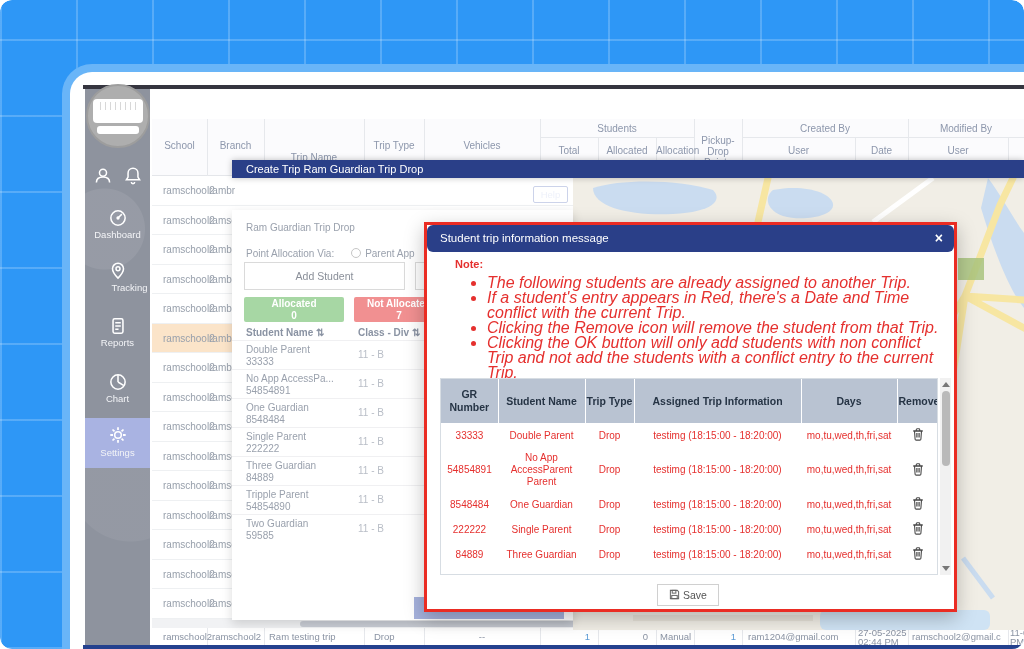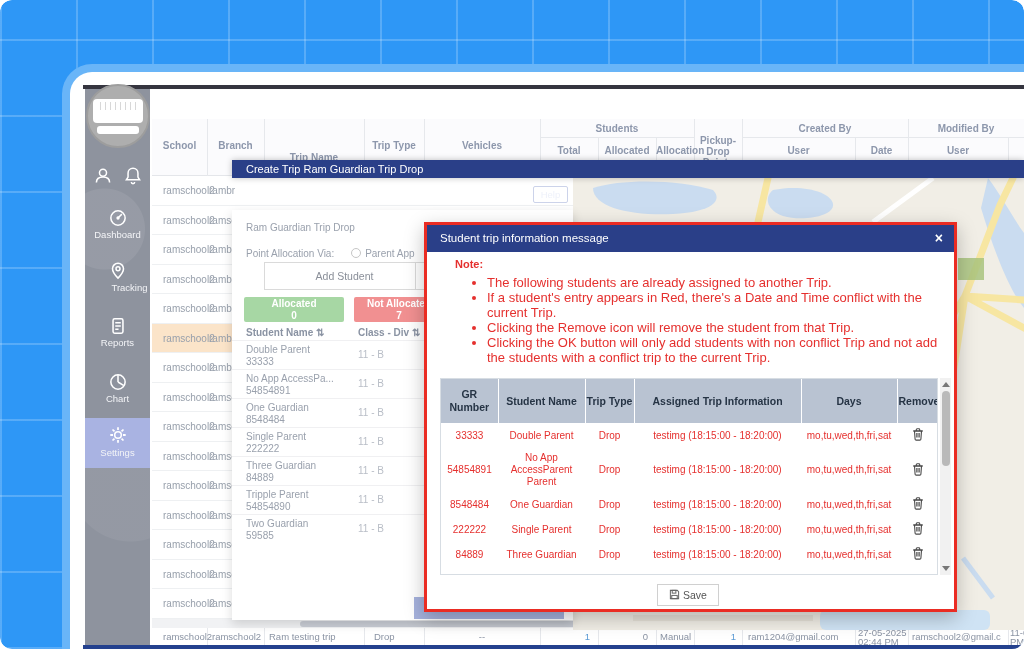--- a/index.html
+++ b/index.html
@@ -23,21 +23,21 @@
   .nav-label{width:65px;text-align:center;font-size:9.5px;color:#f3f4f7;}
   .nav-active{left:85px;top:418px;width:65px;height:50px;background:#a9b3e2;}
   .logo-circle{left:86px;top:84px;width:64px;height:64px;border-radius:50%;background:#aeaeae;border:2px solid #9d9d9d;}
   .logo-card{left:93px;top:99px;width:50px;height:24px;background:#fff;border-radius:4px;
      background-image:repeating-linear-gradient(90deg, transparent 0 4px, #d8d8d8 4px 5px);background-size:44px 8px;background-position:3px 3px;background-repeat:no-repeat;}
   .logo-strip{left:97px;top:126px;width:42px;height:8px;background:#fff;border-radius:3px;}
   
   .main-bg{left:150px;top:89px;width:874px;height:560px;background:#fff;}
   .title-bar{left:152px;top:96px;width:872px;height:23px;background:#a7b1cf;color:#f4f6fb;font-size:12.5px;line-height:23px;padding-left:16px;}
   .thead{left:152px;top:119px;width:872px;height:57px;background:#fbfbfd;border-bottom:1px solid #e4e6ea;}
-  .hcell{position:absolute;color:#8d97ac;font-size:10px;font-weight:bold;text-align:center;}
+  .hcell{position:absolute;color:#8d97ac;font-size:10px;font-weight:normal;text-align:center;}
   .vline{position:absolute;width:1px;background:#e6e8ec;}
   .hline{position:absolute;height:1px;background:#e6e8ec;}
   .row{height:29.5px;border-bottom:1px solid #eef0f2;position:relative;background:#fff;}
   .row.hl{background:#fbe4c9;}
   .rcell{position:absolute;top:9px;font-size:10px;color:#98a0ac;white-space:nowrap;}
   .hsb-track{left:152px;top:619px;width:872px;height:9px;background:#f1f2f4;}
   .hsb-thumb{left:300px;top:620.5px;width:700px;height:6px;border-radius:3px;background:#c9cdd5;}
   .brow{left:152px;top:628px;width:872px;height:18px;background:#fff;border-bottom:1px solid #e8eaee;}
   .bcell{position:absolute;font-size:9.5px;color:#8a93a3;white-space:nowrap;top:3px;}
   .blue{color:#5b9bd5;}
@@ -56,25 +56,25 @@
   .badge.red{background:#f19091;}
   .colhdr{font-size:10px;color:#8a93a3;font-weight:bold;}
   .slist-row{height:29px;border-top:1px solid #f0f0f2;position:relative;}
   .sname{position:absolute;left:14px;top:3px;font-size:10px;color:#9aa1ad;line-height:11.5px;}
   .sclass{position:absolute;left:126px;top:8px;font-size:10px;color:#b9bec7;}
   .btn-peri{background:#a6b2dd;color:#f2f4fb;font-size:10.5px;text-align:center;line-height:22px;}
   
   .map{left:573px;top:178px;width:451px;height:452px;}
   
   .tmodal{left:424px;top:222px;width:533px;height:390px;background:#fff;border:3px solid #ea2c23;z-index:20;box-shadow:0 6px 18px rgba(0,0,0,.25);}
-  .tm-header{position:absolute;left:0;top:0;width:527px;height:27px;background:#2a3f88;color:#fff;font-size:11.5px;line-height:27px;padding-left:13px;}
+  .tm-header{position:absolute;left:0;top:0;width:527px;height:27px;background:#2a3f88;color:#fff;font-size:11.5px;line-height:27px;padding-left:13px;border-radius:6px;}
   .tm-close{position:absolute;right:11px;top:0;color:#fff;font-size:14px;font-weight:bold;line-height:27px;cursor:default;}
   .note-lbl{position:absolute;left:28px;top:33px;color:#e5302e;font-size:11px;font-weight:bold;}
   .notes{position:absolute;left:46px;top:50px;width:474px;margin:0;padding:0 0 0 14px;}
-  .notes li{color:#e5302e;font-size:13px;line-height:15px;}
+  .notes li{color:#e5302e;font-size:16px;line-height:15px;font-style:italic;}
   .notes li::marker{color:#e5302e;}
   .tm-tablewrap{position:absolute;left:13px;top:153px;width:498px;height:197px;overflow:hidden;border:1px solid #d7dde3;}
   table.info{border-collapse:collapse;width:498px;table-layout:fixed;}
   table.info th{background:#b9c3d2;color:#263445;font-size:10.5px;font-weight:bold;height:44px;border-right:1px solid #fff;text-align:center;line-height:13px;}
   table.info td{color:#e5302e;font-size:10px;text-align:center;padding:4px 2px;line-height:12px;background:#fff;}
   .vsb{position:absolute;left:513px;top:153px;width:11px;height:197px;background:#f1f1f1;}
   .vsb-thumb{position:absolute;left:1.5px;top:13px;width:8px;height:75px;background:#b9b9b9;border-radius:4px;}
   .tri-up{position:absolute;left:1.5px;top:4px;width:0;height:0;border-left:4px solid transparent;border-right:4px solid transparent;border-bottom:5px solid #777;}
   .tri-down{position:absolute;left:1.5px;bottom:4px;width:0;height:0;border-left:4px solid transparent;border-right:4px solid transparent;border-top:5px solid #777;}
   .save-btn{position:absolute;left:230px;top:359px;width:62px;height:22px;background:#fff;border:1px solid #d0d0d0;color:#555;font-size:10.5px;text-align:center;line-height:20px;}
@@ -317,21 +317,21 @@
 
   <div class="abs mm-panel" style="z-index:11;">
     <div class="gray-txt" style="position:absolute;left:14px;top:12px;">Ram Guardian Trip Drop</div>
     <div style="position:absolute;left:14px;top:33px;white-space:nowrap;">
       <span class="gray-txt">Point Allocation Via:</span>
       <span class="radio" style="margin-left:12px;vertical-align:-1px;"></span>
       <span class="gray-txt">Parent App</span>
       <span class="radio sel" style="margin-left:12px;vertical-align:-1px;"></span>
       <span class="gray-txt">Manual</span>
     </div>
-    <div class="btn-outline" style="position:absolute;left:12px;top:52px;width:161px;height:28px;line-height:26px;margin-left:20px;">Add Student</div>
+    <div class="btn-outline" style="position:absolute;left:12px;top:52px;width:161px;height:28px;line-height:26px;">Add Student</div>
     <div class="btn-outline" style="position:absolute;left:183px;top:52px;width:150px;height:28px;"></div>
     <div class="badge green" style="position:absolute;left:12px;top:87px;width:100px;height:25px;">
       <span>Allocated</span><br><span>0</span>
     </div>
     <div class="badge red" style="position:absolute;left:122px;top:87px;width:90px;height:25px;">
       <span>Not Allocated</span><br><span>7</span>
     </div>
     <div class="colhdr" style="position:absolute;left:14px;top:117px;"><span>Student Name</span> <span>⇅</span></div>
     <div class="colhdr" style="position:absolute;left:126px;top:117px;"><span>Class - Div</span> <span>⇅</span></div>
     <div style="position:absolute;left:0;top:130px;width:341px;">
@@ -380,21 +380,21 @@
     <div class="tm-close">×</div>
     <div class="note-lbl">Note:</div>
     <ul class="notes">
 
         <li>The following students are already assigned to another Trip.</li>
 
         <li>If a student's entry appears in Red, there's a Date and Time conflict with the current Trip.</li>
 
         <li>Clicking the Remove icon will remove the student from that Trip.</li>
 
-        <li>Clicking the OK button will only add students with non conflict Trip and not add the students with a conflict trip to the current Trip.</li>
+        <li>Clicking the OK button will only add students with non conflict Trip and not add the students with a conflict entry to the current Trip.</li>
 
     </ul>
 
     <div class="tm-tablewrap">
       <table class="info">
         <colgroup>
             <col style="width:57px">
             <col style="width:87px">
             <col style="width:49px">
             <col style="width:167px">

